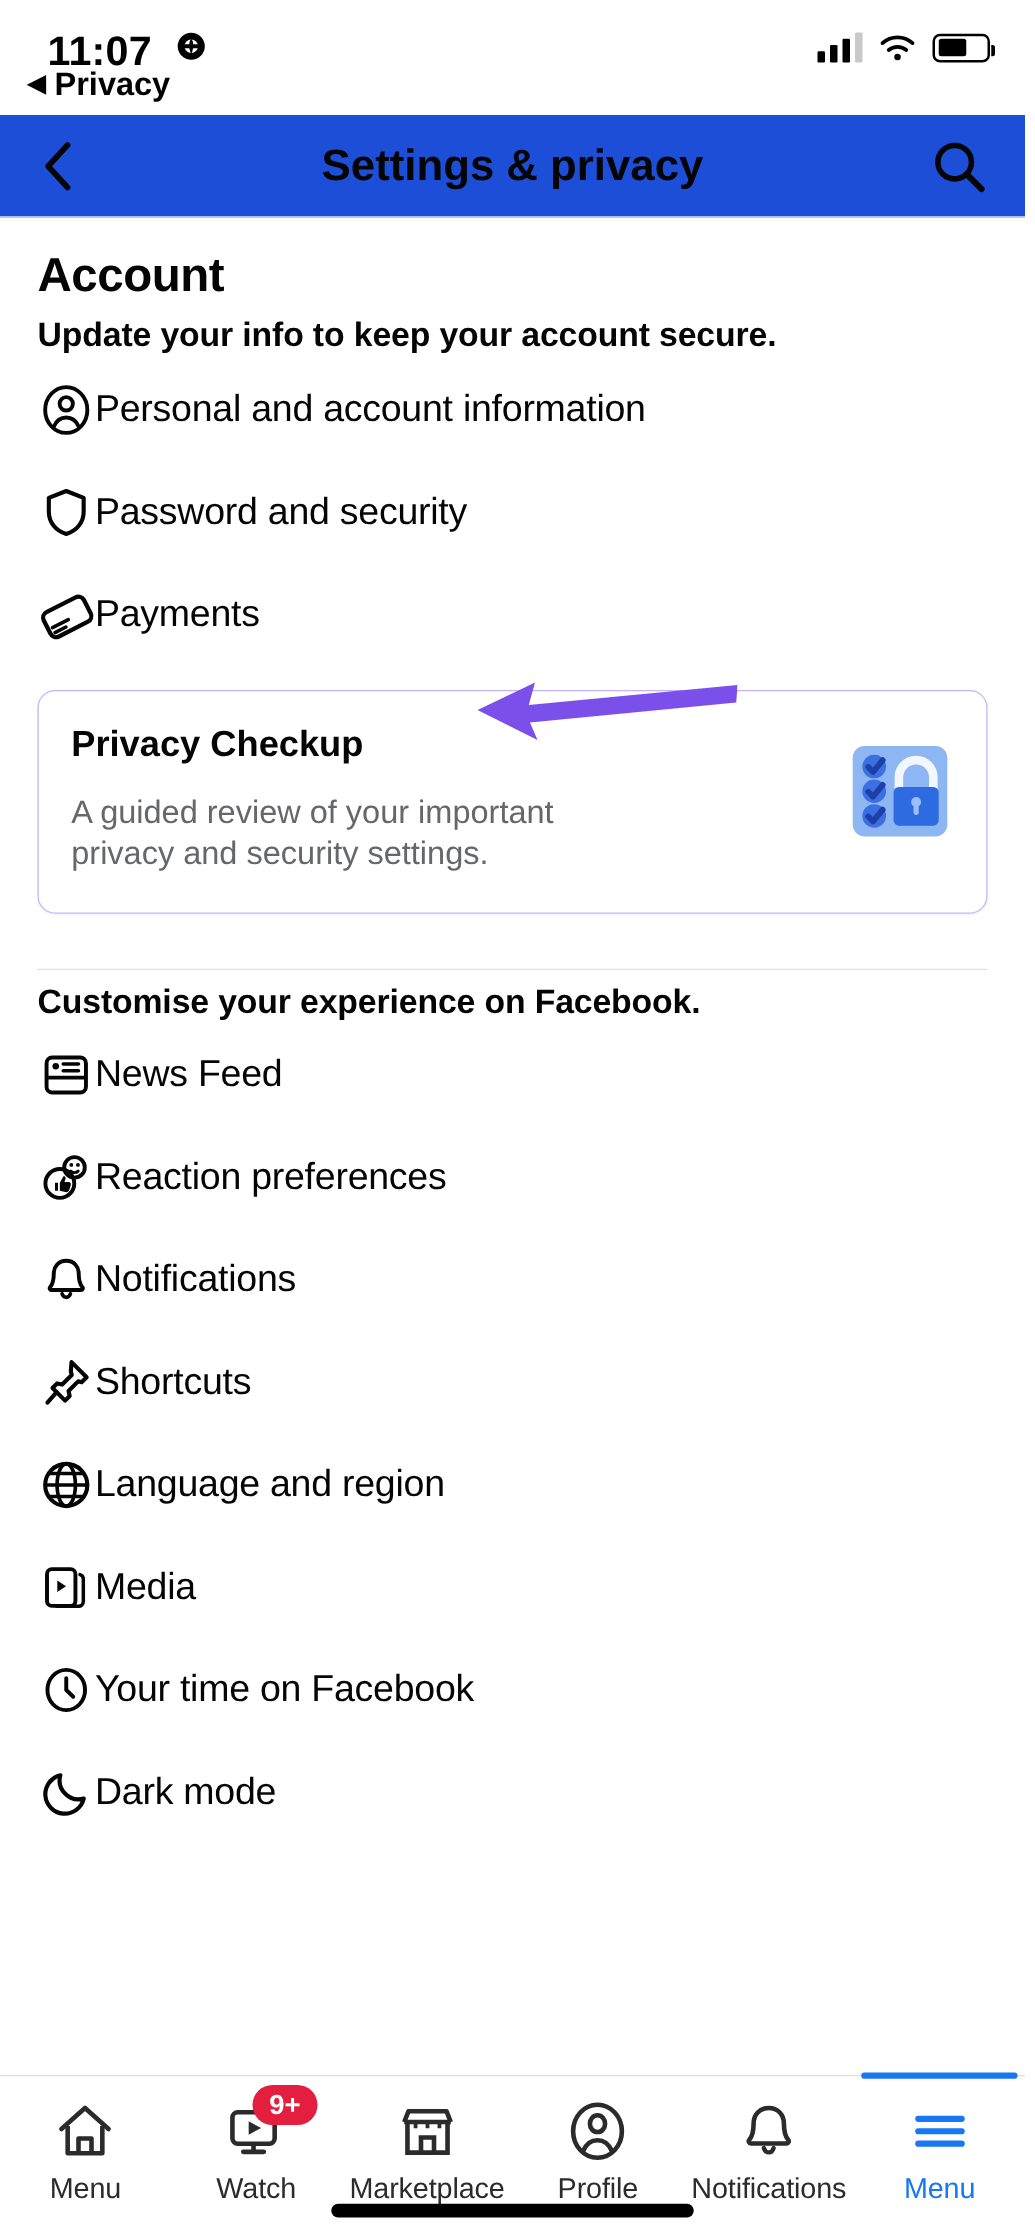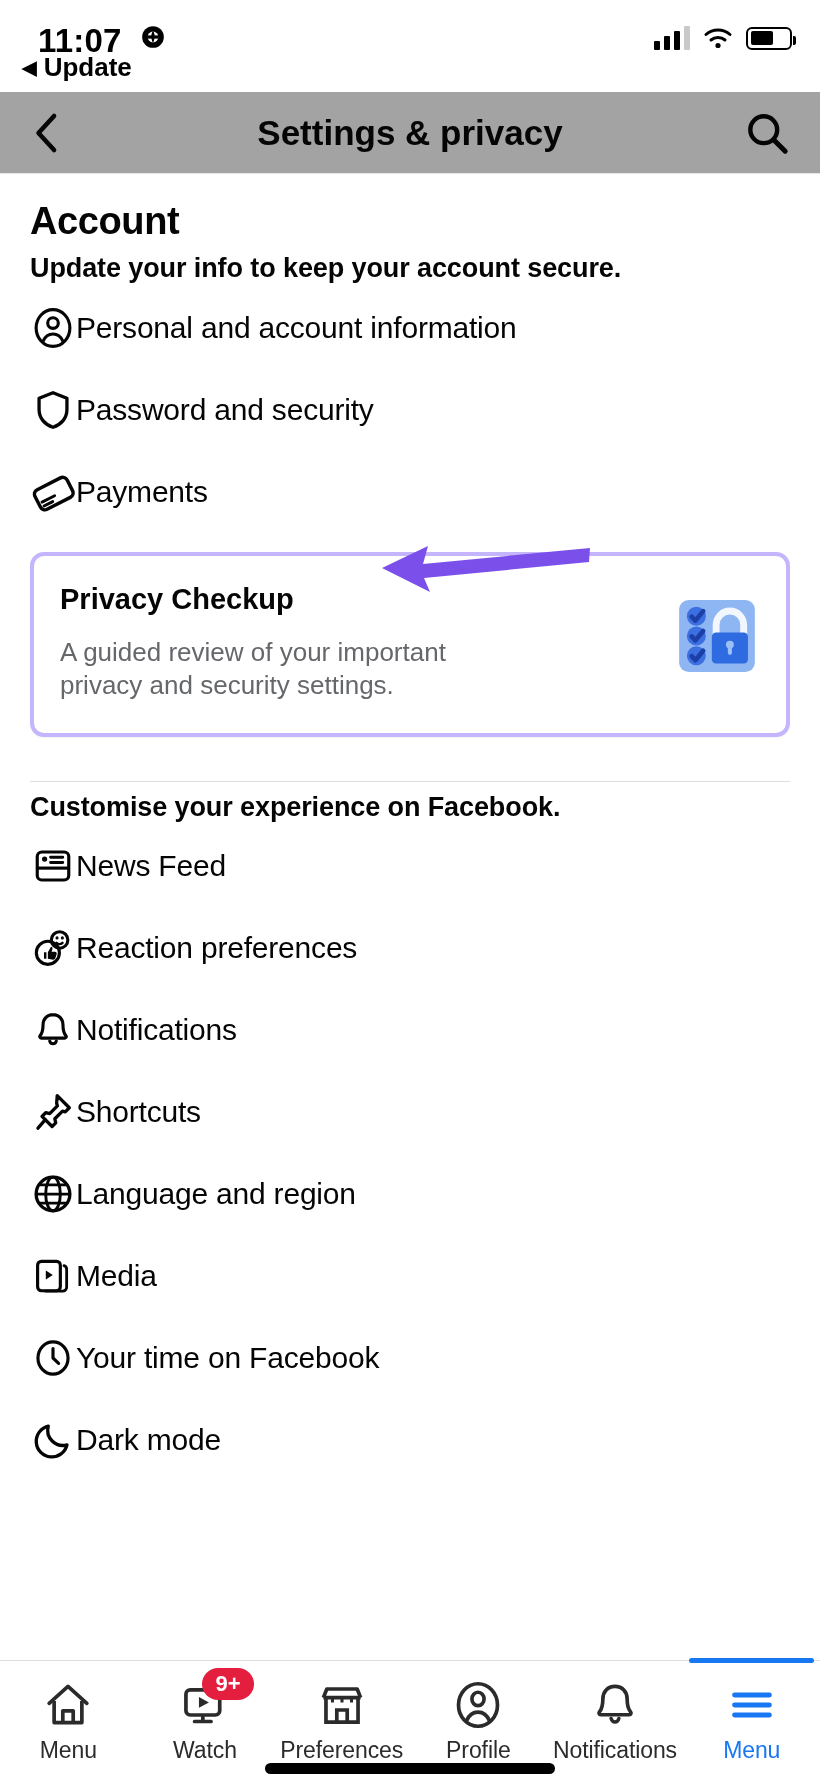--- a/index.html
+++ b/index.html
@@ -34,21 +34,21 @@
   .backapp {
     position:absolute; left:22px; top:52px;
     display:flex; align-items:center; gap:7px;
     font-size:26px; font-weight:700; color:#000;
   }
   .backapp .tri { font-size:19px; line-height:1; }
 
   
   .header {
     flex:0 0 auto; height:82px; display:flex; align-items:center;
-    padding:0 30px; position:relative; background:#a3a3a3;
+    padding:0 30px; position:relative; background:#1d4ed8;
     border-bottom:1px solid #e6e6e6;
   }
   .hdr-back { width:52px; display:flex; align-items:center; justify-content:flex-start; }
   .hdr-title {
     position:absolute; left:0; right:0; text-align:center;
     font-size:35px; font-weight:600; color:#050505; pointer-events:none;
   }
   .hdr-search { margin-left:auto; display:flex; align-items:center; z-index:2; }
 
   
@@ -61,21 +61,21 @@
   .row {
     display:flex; align-items:center; 
     height:77px; margin-top:5px;
   }
   .row .ico { width:46px; height:46px; flex:0 0 46px; display:flex; align-items:center; justify-content:center; }
   .row .lbl { font-size:30px; color:#050505; letter-spacing:-0.2px; }
 
   
   .card {
     margin:22px 30px 0 30px;
-    border:4px solid #c4b5fd; border-radius:14px;
+    border:1px solid #c4b5fd; border-radius:14px;
     background:#fff; box-shadow:0 1px 2px rgba(0,0,0,0.05);
     padding:27px 26px 30px 26px;
     display:flex; align-items:flex-start; gap:14px;
     min-height:166px;
   }
   .card-txt { flex:1 1 auto; }
   .card-title { font-size:29px; font-weight:600; color:#050505; }
   .card-desc { font-size:26px; color:#65676b; line-height:1.28; margin-top:20px; max-width:440px; }
   .card-art { flex:0 0 86px; width:86px; height:86px; margin-top:10px; }
 
@@ -135,21 +135,21 @@
         <path d="M8 14a11 11 0 0 1 14 0" stroke="#000" stroke-width="3" fill="none" stroke-linecap="round"></path>
         <circle cx="15" cy="19.5" r="2.6" fill="#000"></circle>
       </svg>
       <div class="batt">
           <span></span>
         </div>
     </div>
 
     <div class="backapp">
       <span class="tri">◀</span>
-      <span>Update</span>
+      <span>Privacy</span>
     </div>
   </div>
 
   <div class="header">
     <div class="hdr-back">
       <svg width="34" height="46" viewBox="0 0 24 32">
         <path d="M17 4L6 16l11 12" stroke="#050505" stroke-width="3.2" fill="none" stroke-linecap="round" stroke-linejoin="round"></path>
       </svg>
     </div>
     <div class="hdr-title">Settings &amp; privacy</div>
@@ -346,21 +346,21 @@
 
     <div class="tab">
       <span class="ticon">
         <svg width="52" height="52" viewBox="0 0 24 24">
           <path d="M3.4 8.6h17.2M3.4 8.6L5 4.6h14L20.6 8.6" stroke="#2b2b2b" stroke-width="1.7" fill="none" stroke-linejoin="round"></path>
           <path d="M4.6 8.6v11.3h14.8V8.6" stroke="#2b2b2b" stroke-width="1.7" fill="none"></path>
           <path d="M7.6 8.6v2.3M12 8.6v2.3M16.4 8.6v2.3" stroke="#2b2b2b" stroke-width="1.4"></path>
           <path d="M9.6 19.9v-5.6h4.8v5.6" stroke="#2b2b2b" stroke-width="1.7" fill="none"></path>
         </svg>
       </span>
-      <span class="tlabel">Preferences</span>
+      <span class="tlabel">Marketplace</span>
     </div>
 
     <div class="tab">
       <span class="ticon">
         <svg width="52" height="52" viewBox="0 0 24 24">
           <ellipse cx="12" cy="12" rx="9" ry="9.8" stroke="#2b2b2b" stroke-width="1.7" fill="none"></ellipse>
           <ellipse cx="12" cy="9.2" rx="2.8" ry="3.1" stroke="#2b2b2b" stroke-width="1.7" fill="none"></ellipse>
           <path d="M6.7 19.3c1.1-2.6 3-4 5.3-4s4.2 1.4 5.3 4" stroke="#2b2b2b" stroke-width="1.7" fill="none" stroke-linecap="round"></path>
         </svg>
       </span>

